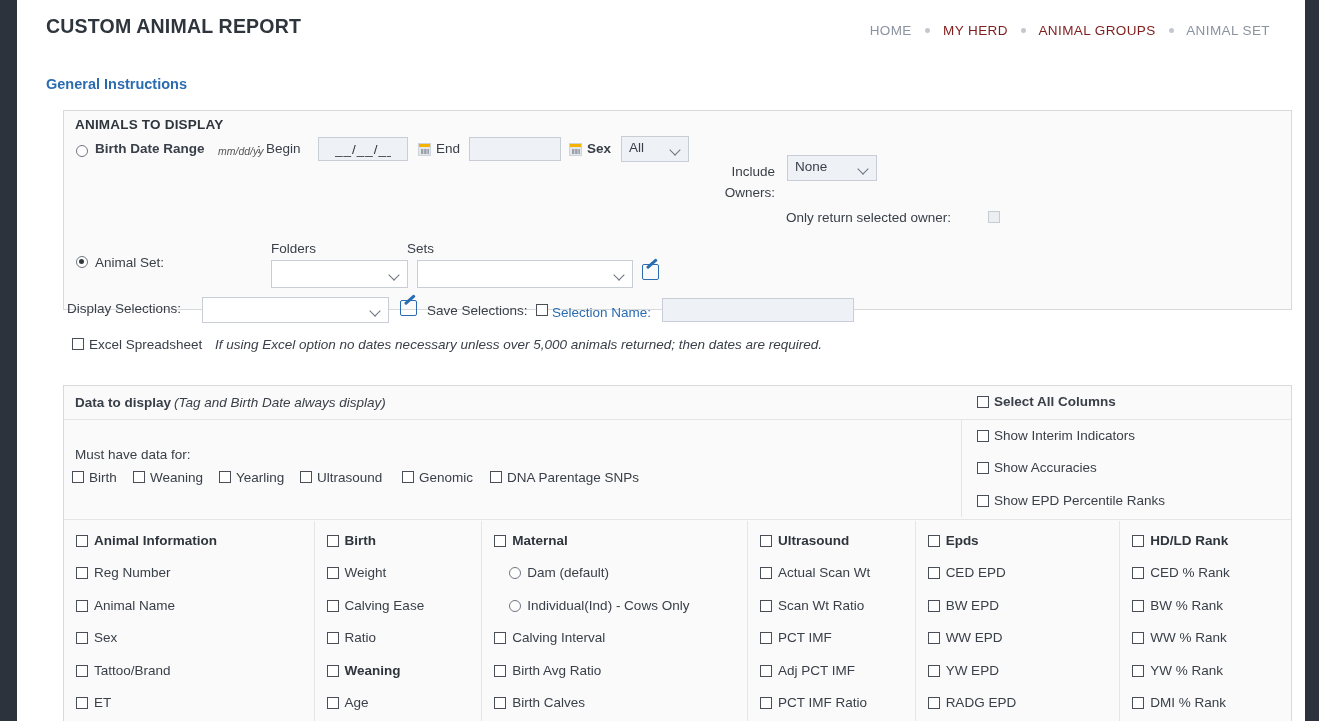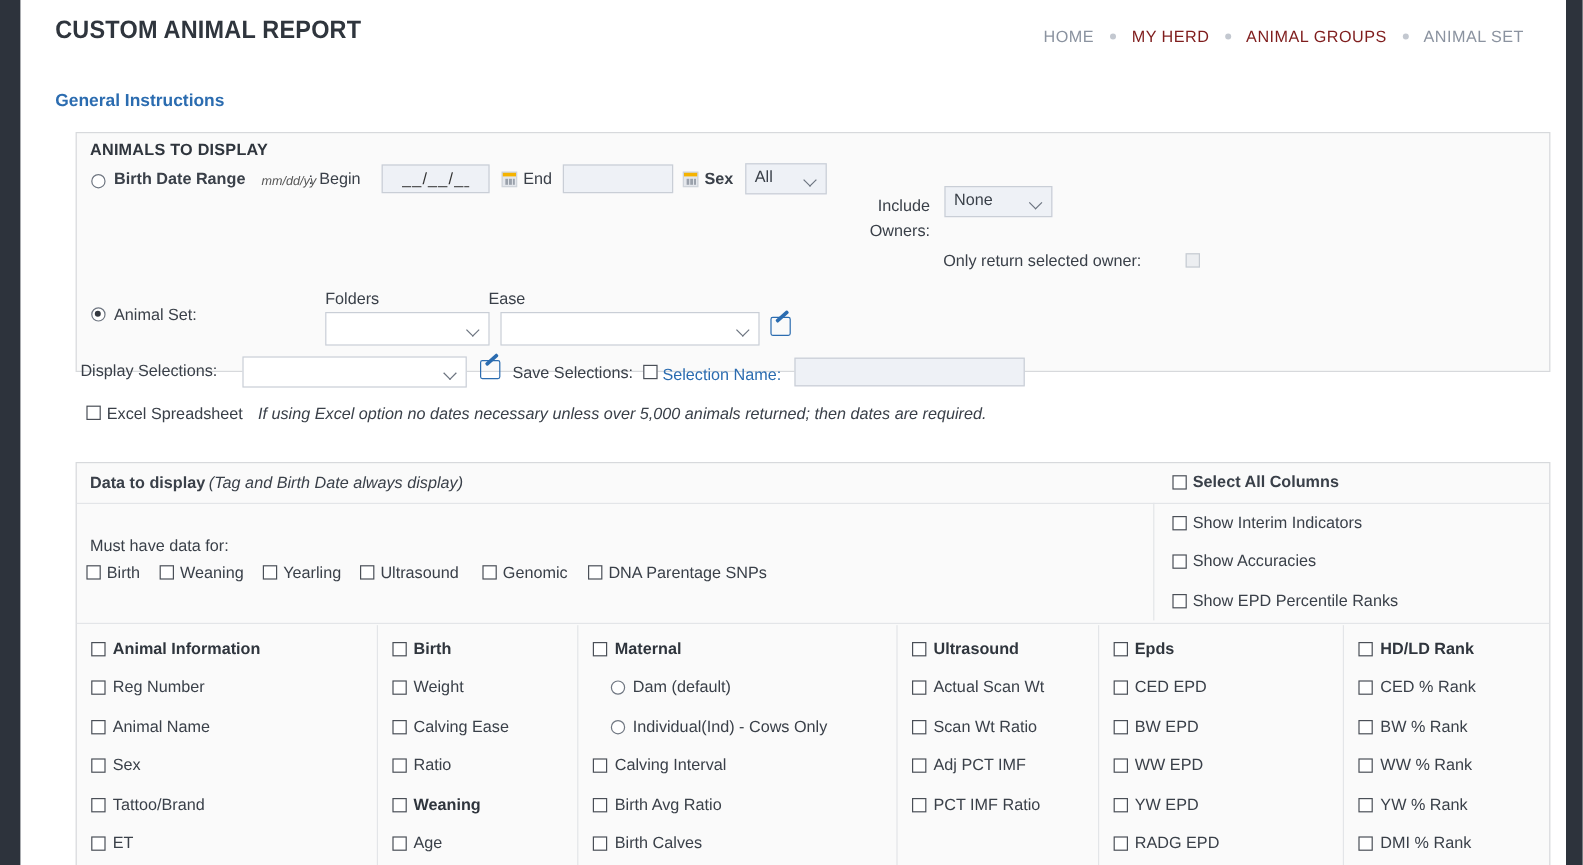--- a/index.html
+++ b/index.html
@@ -293,21 +293,21 @@
     <span class="abs lbl" style="left:666px; top:53px; text-align:right; width:45px;">Include</span>
     <span class="abs lbl" style="left:658px; top:74px; text-align:right; width:53px;">Owners:</span>
     <span class="abs sel" style="left:723px; top:44px; width:90px;">
       <span>None</span>
       <i class="chev"></i>
     </span>
     <span class="abs lbl" style="left:722px; top:99px;">Only return selected owner:</span>
     <span class="abs cb ghost" style="left:924px; top:100px;"></span>
 
     <span class="abs lbl" style="left:207px; top:130px;">Folders</span>
-    <span class="abs lbl" style="left:343px; top:130px;">Ease</span>
+    <span class="abs lbl" style="left:343px; top:130px;">Sets</span>
 
     <span class="abs rb on" style="left:12px; top:145px;"></span>
     <span class="abs lbl" style="left:31px; top:144px;">Animal Set:</span>
     <span class="abs sel white" style="left:207px; top:149px; width:137px; height:28px;">
       <span></span>
       <i class="chev"></i>
     </span>
     <span class="abs sel white" style="left:353px; top:149px; width:216px; height:28px;">
       <span></span>
       <i class="chev"></i>
@@ -444,20 +444,23 @@
         <div class="col-row head">
           <span class="cb"></span><span>Ultrasound</span>
         </div>
         <div class="col-row">
           <span class="cb"></span><span>Actual Scan Wt</span>
         </div>
         <div class="col-row">
           <span class="cb"></span><span>Scan Wt Ratio</span>
         </div>
         <div class="col-row">
+          <span class="cb"></span><span>PCT IMF</span>
+        </div>
+        <div class="col-row">
           <span class="cb"></span><span>Adj PCT IMF</span>
         </div>
         <div class="col-row">
           <span class="cb"></span><span>PCT IMF Ratio</span>
         </div>
 
       </div>
 
       <div class="col" style="width:205px;">
         <div class="col-row head">

